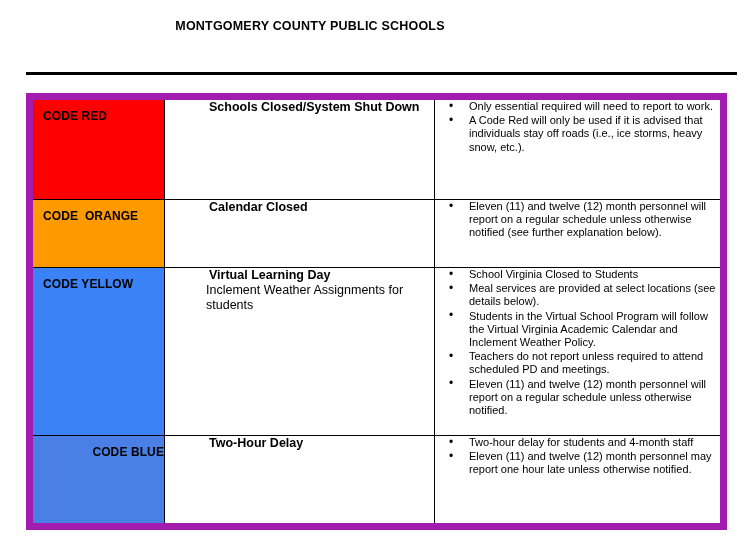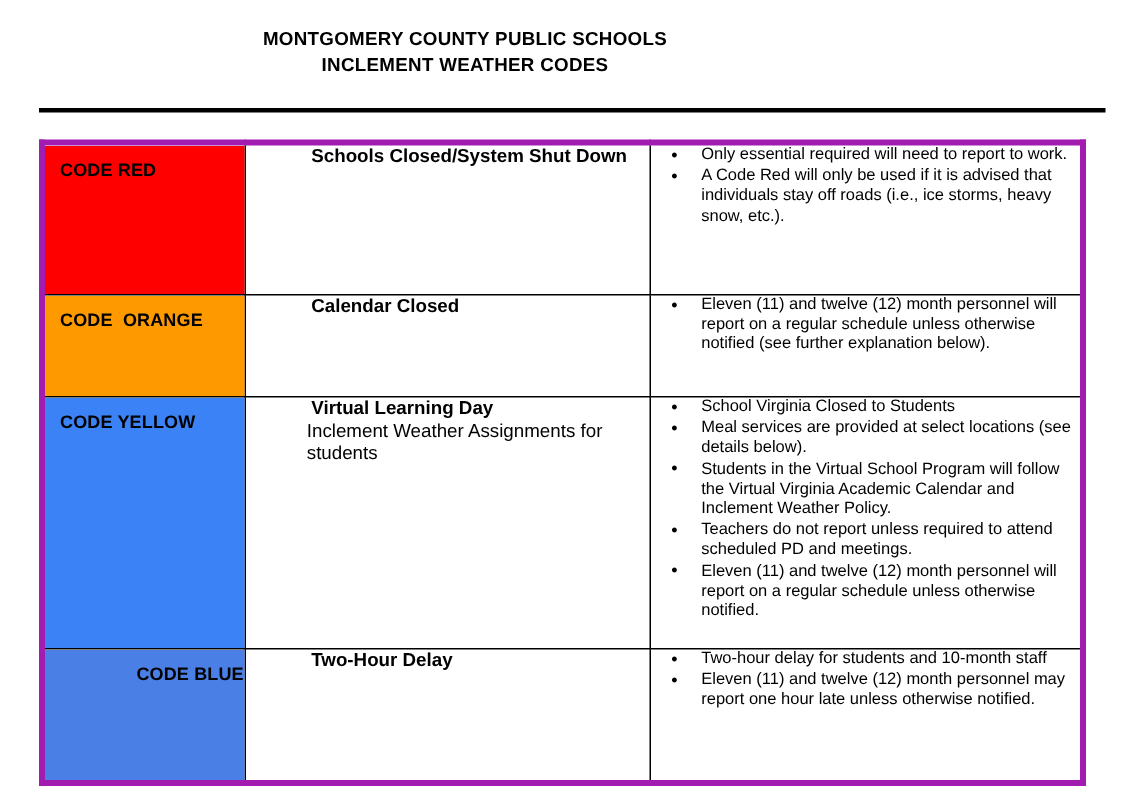--- a/index.html
+++ b/index.html
@@ -49,21 +49,21 @@
   }
 
   
   .codes-table {
     position: absolute;
     left: 26px;
     top: 93px;
     width: 696px;
     border-collapse: collapse;
     table-layout: fixed;
-    border: 4px solid #a21caf;
+    border: 7px solid #a21caf;
   }
   .codes-table td {
     border: 1px solid #000000;
     vertical-align: top;
     padding: 0;
   }
   .col-swatch  { width: 135px; }
   .col-desc    { width: 270px; }
   .col-details { width: 289px; }
 
@@ -126,21 +126,20 @@
   .row-yellow td { height: 167px; }
   .row-blue   td { height: 87px;  }
 </style>
 </head>
 <body>
 
 <div class="page">
 
   <div class="title-block">
     <div class="title-line">MONTGOMERY COUNTY PUBLIC SCHOOLS</div>
-    <div class="title-line">INCLEMENT WEATHER CODES</div>
   </div>
 
   <div class="divider"></div>
 
   <table class="codes-table">
     <colgroup>
       <col class="col-swatch">
       <col class="col-desc">
       <col class="col-details">
     </colgroup>
@@ -199,21 +198,21 @@
       <tr class="row-blue">
         <td class="swatch-cell" style="background: rgb(74, 128, 230); text-align: right;">
           <div class="swatch-label">CODE BLUE</div>
         </td>
         <td class="desc-cell">
           <div class="desc-title">Two-Hour Delay</div>
           <div class="desc-sub"></div>
         </td>
         <td class="details-cell">
           <ul class="bullets">
-            <li>Two-hour delay for students and 10-month staff</li>
+            <li>Two-hour delay for students and 4-month staff</li>
             <li>Eleven (11) and twelve (12) month personnel may report one hour late unless otherwise notified.</li>
           </ul>
         </td>
       </tr>
 
     </tbody>
   </table>
 
 </div>
 

